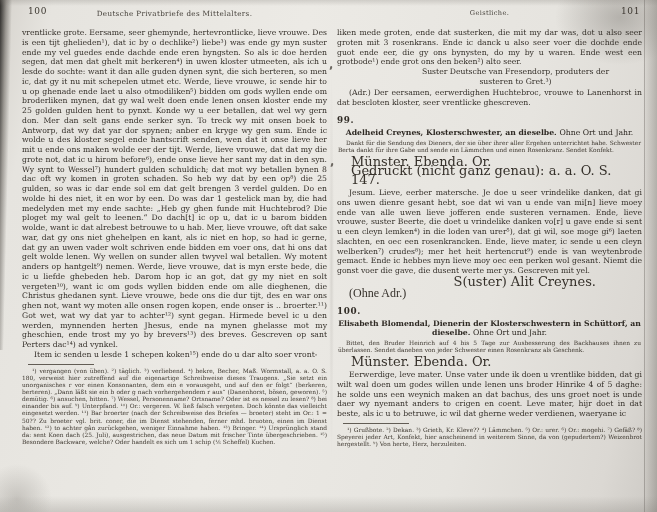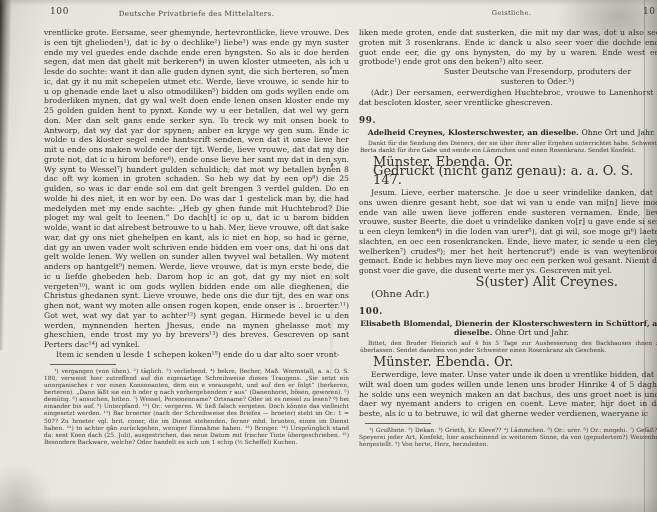--- a/index.html
+++ b/index.html
@@ -24,21 +24,21 @@
                  background: linear-gradient(to bottom, rgba(125,121,115,.25), rgba(125,121,115,0)); }
   .bottom-shade{ position: absolute; bottom: 0; left: 0; width: 100%; height: 16px;
                  background: linear-gradient(to bottom, rgba(125,121,115,0), rgba(125,121,115,.28)); }
   .gutter      { position: absolute; left: 329px; top: 70px; width: 5px; height: 390px;
                  background: radial-gradient(closest-side, rgba(118,113,106,.16), rgba(118,113,106,0)); }
   .ink-mark    { position: absolute; width: 2px; height: 4px; border-radius: 1px 1px 2px 0; background: rgba(66,60,53,.75); }
   .ink-mark.m1 { left: 330px; top: 66px; transform: rotate(12deg); }
   .ink-mark.m2 { left: 331px; top: 163px; transform: rotate(14deg); }
 
   
-  .page { position: absolute; top: 6px; margin-left: 22px; }
+  .page { position: absolute; top: 6px; }
   .page-left  { left: 22px;  width: 305px; }
   .page-right { left: 337px; width: 305px; }
 
   .header { position: relative; height: 15px; margin-bottom: 7px; }
   .pagenum { position: absolute; top: 0; font-size: 9px; letter-spacing: .6px; color: #3b362f; }
   .page-left  .pagenum { left: 6px; }
   .page-right .pagenum { right: 2px; }
   .runtitle { text-align: center; padding-top: 2.5px; font-size: 7.2px; letter-spacing: .35px; color: #45403a; }
   .page-right .runtitle { font-size: 6.6px; }
 
@@ -49,21 +49,21 @@
   .footnotes { font-size: 5.9px; line-height: 7.15px; text-align: justify; text-indent: 10px; color: #3d372f; }
 
   .sig-center { text-align: center; font-size: 7.7px; line-height: 9.6px; padding-left: 52px; color: #35302a; }
   .secnum  { text-align: left; font-size: 8.8px; font-weight: bold; letter-spacing: .6px; margin: 7px 0 3px; color: #312c26; }
   .heading { font-size: 7.7px; font-weight: bold; line-height: 9.6px; text-align: center; margin-bottom: 2.5px; color: #2e2923; }
   .heading .tail { font-weight: normal; }
   .regest  { font-size: 5.9px; line-height: 7.1px; text-align: justify; text-indent: 8px; margin: 0 1px 3px; color: #3d372f; }
   .source  { font-size: 13px; line-height: 9.2px; padding-left: 14px; color: #35302a; }
   .letter  { margin-top: 3.5px; }
   .sig-right { text-align: right; padding-right: 46px; font-size: 13px; line-height: 9.6px; margin-top: 1px; color: #35302a; }
-  .ohne-adr  { padding-left: 12px; font-size: 10px; line-height: 9.6px; margin-top: 2.5px; color: #35302a; }
+  .ohne-adr  { padding-left: 12px; font-size: 12px; line-height: 9.6px; margin-top: 2.5px; color: #35302a; font-family: Liberation Serif, serif; }
   .mt { margin-top: 2px; }
 </style>
 </head>
 <body>
 
 <div class="scan">
 
   <div class="edge-left"></div>
   <div class="corner-bl"></div>
   <div class="corner-tr"></div>
@@ -88,21 +88,21 @@
 
   <div class="page page-right">
     <div class="header">
       <div class="runtitle">Geistliche.</div>
       <span class="pagenum">101</span>
     </div>
 
     <div class="body-text">liken mede groten, ende dat susterken, die mit my dar was, dot u also seer groten mit 3 rosenkrans. Ende ic danck u also seer voer die dochde ende guot ende eer, die gy ons bynysten, do my by u waren. Ende west een grotbode¹) ende grot ons den beken²) alto seer.</div>
     <div class="sig-center">
       <div>Suster Deutsche van Fresendorp, produters der</div>
-      <div>susteren to Oder.³)</div>
+      <div>susteren to Gret.³)</div>
     </div>
     <div class="body-text indent mt">(Adr.) Der eersamen, eerwerdighen Huchtebroc, vrouwe to Lanenhorst in dat bescloten kloster, seer vrentlicke ghescreven.</div>
 
     <div class="secnum">99.</div>
     <div class="heading">
       <span>Adelheid Creynes, Klosterschwester, an dieselbe.</span>
       <span class="tail">Ohne Ort und Jahr.</span>
     </div>
     <div class="regest">Dankt für die Sendung des Dieners, der sie über ihrer aller Ergehen unterrichtet habe. Schwester Berta dankt für ihre Gabe und sende ein Lämmchen und einen Rosenkranz. Sendet Konfekt.</div>
     <div class="source">Münster. Ebenda. Or.</div>

